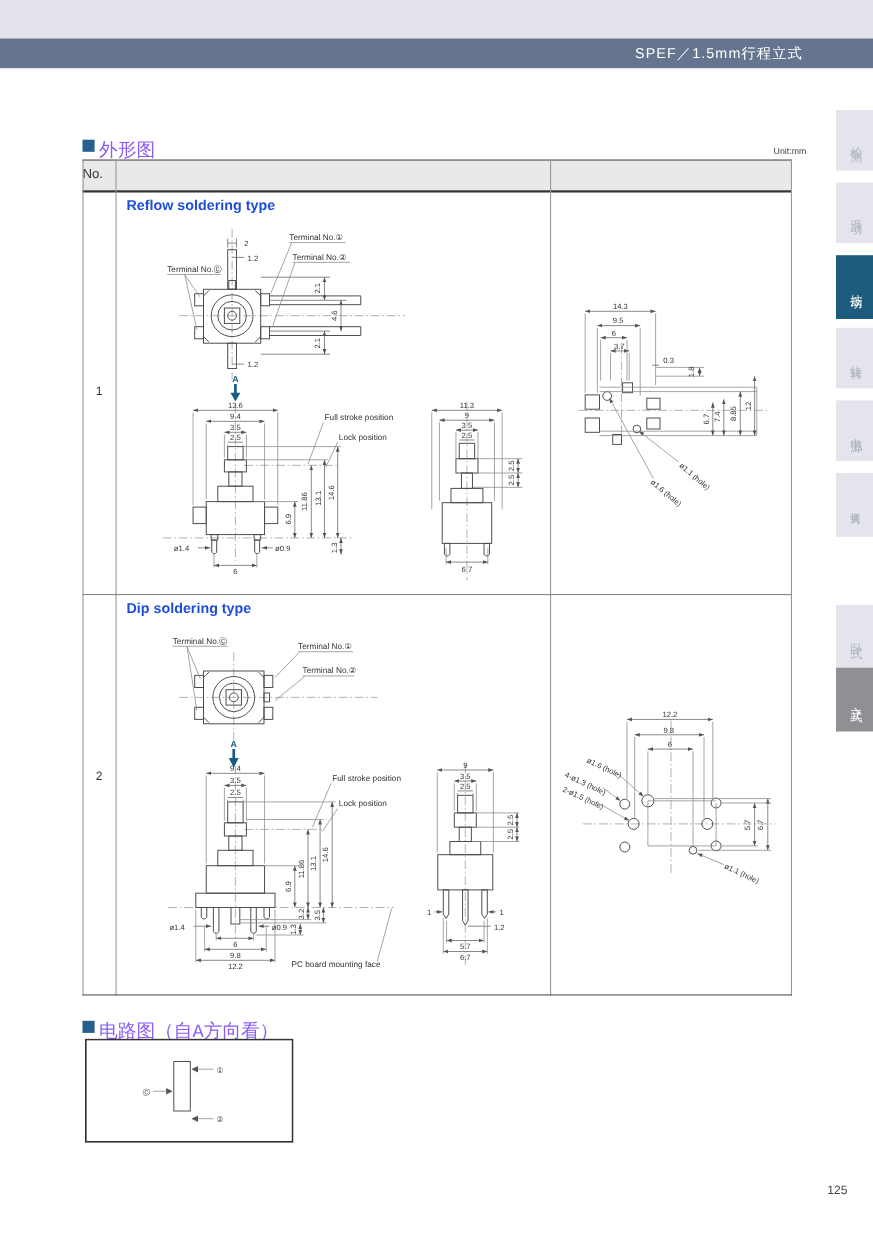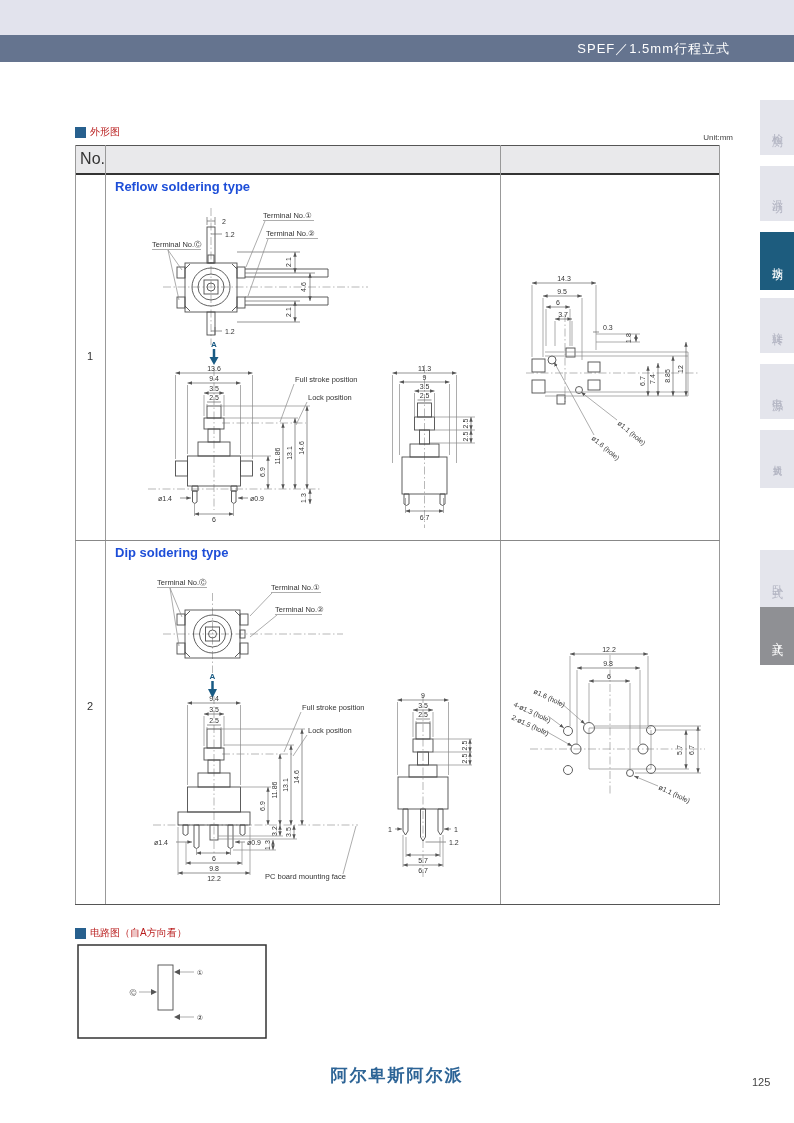--- a/index.html
+++ b/index.html
@@ -12,26 +12,26 @@
              color:#fff;font-size:13px;letter-spacing:1px;}
   
   .tab{left:760px;width:34px;background:#e4e5ec;color:#b2b4c2;display:flex;
        align-items:center;justify-content:center;}
   .tab span{writing-mode:vertical-rl;text-orientation:upright;font-size:11px;letter-spacing:3px;}
   .tab.small span{font-size:9px;letter-spacing:1px;}
   .tab.act{background:#1d5c7e;color:#fff;}
   .tab.dark{background:#8f9094;color:#fff;}
   
   .sqicon{width:11px;height:11px;background:#27608e;}
-  .sect{font-size:10px;color:#b91c1c;}
+  .sect{font-size:17px;color:#8b5cf6;font-family:Liberation Mono, monospace;}
   .unit{font-size:8px;color:#444;}
   
   .thead{left:75px;top:145px;width:645px;height:27px;background:#e9e9eb;
          border-top:1px solid #555;border-bottom:2px solid #333;}
-  .th{position:absolute;top:0;height:27px;line-height:27px;text-align:right;font-size:16px;color:#333;}
+  .th{position:absolute;top:0;height:27px;line-height:27px;text-align:left;font-size:12px;color:#333;}
   .vline{width:1px;background:#999;}
   .hline{height:1px;background:#888;}
   .rowno{width:30px;text-align:center;font-size:11px;color:#333;}
   .dtitle{font-size:13px;font-weight:bold;color:#1d4ed8;}
   
   svg text{font-family:"Liberation Sans",sans-serif;font-size:7px;fill:#333;}
   svg text.tl{font-size:7.5px;}
   svg text.bl{fill:#1a5b84;font-weight:bold;font-size:8px;}
   .ln{stroke:#4d4d4d;stroke-width:0.9;fill:none;}
   .thin{stroke:#8a8a8a;stroke-width:0.7;fill:none;}
@@ -466,16 +466,15 @@
     <line x1="62" y1="48" x2="74" y2="48" class="thin"></line>
     <polygon points="74,45 74,51 80,48" fill="#555"></polygon>
     <text x="123" y="31" text-anchor="middle" font-size="9">①</text>
     <line x1="117" y1="28" x2="103" y2="28" class="thin"></line>
     <polygon points="103,25 103,31 97,28" fill="#555"></polygon>
     <text x="123" y="76" text-anchor="middle" font-size="9">②</text>
     <line x1="117" y1="73" x2="103" y2="73" class="thin"></line>
     <polygon points="103,70 103,76 97,73" fill="#555"></polygon>
   </svg>
 
-  <div class="abs footer-brand">阿尔卑斯阿尔派</div>
   <div class="abs pagenum">125</div>
 
 </div>
 
 </body></html>

